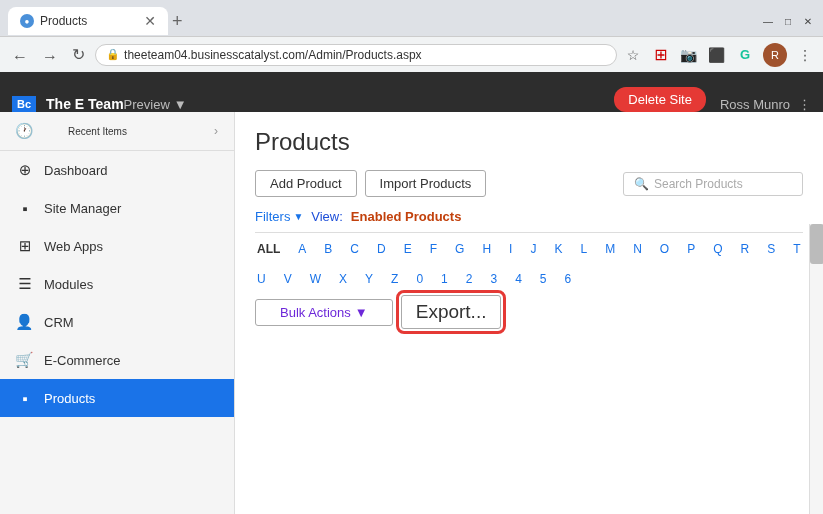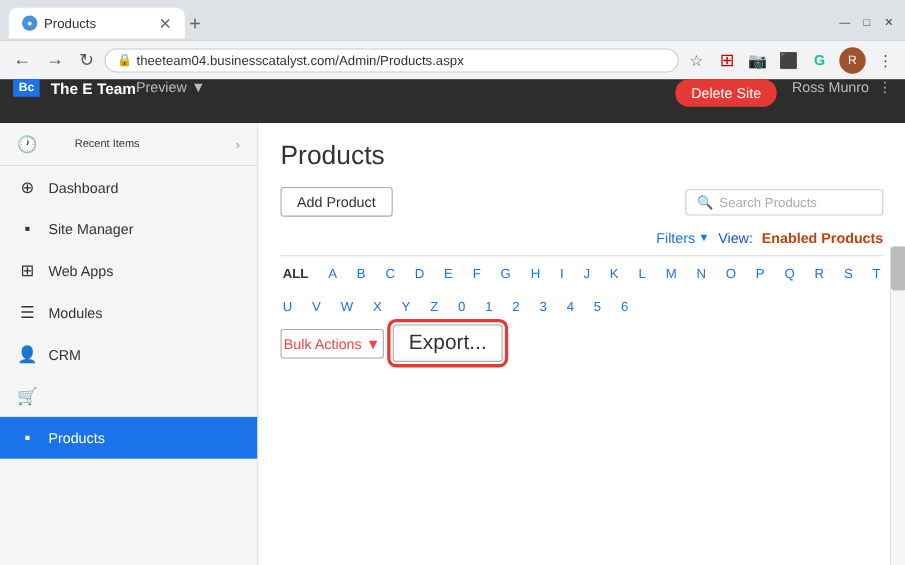--- a/index.html
+++ b/index.html
@@ -20,21 +20,21 @@
     .nav-btn { background: none; border: none; color: #555; font-size: 16px; cursor: pointer; padding: 2px 4px; }
     .nav-btn:disabled { color: #bbb; }
     .address-input { flex: 1; background: #fff; border: 1px solid #ccc; border-radius: 12px; padding: 3px 10px; font-size: 12px; display: flex; align-items: center; gap: 4px; color: #333; }
     .lock-icon { color: #555; font-size: 11px; }
     .address-text { font-size: 12px; color: #333; }
     .toolbar-icons { display: flex; gap: 8px; align-items: center; }
     .t-icon { width: 20px; height: 20px; display: flex; align-items: center; justify-content: center; font-size: 14px; color: #555; cursor: pointer; }
     .avatar { width: 24px; height: 24px; border-radius: 50%; background: #a0522d; color: white; display: flex; align-items: center; justify-content: center; font-size: 11px; }
 
     
-    .app-nav { background: #2d2d2d; display: flex; align-items: flex-start; height: 40px; padding: 0 12px; }
+    .app-nav { background: #2d2d2d; display: flex; align-items: flex-end; height: 40px; padding: 0 12px; }
     .bc-logo { background: #1a73e8; color: white; font-weight: bold; padding: 2px 5px; font-size: 11px; margin-right: 10px; }
     .site-name { color: white; font-size: 14px; font-weight: bold; }
     .preview-btn { color: #bbb; font-size: 13px; display: flex; align-items: center; gap: 4px; cursor: pointer; }
     .delete-site-btn { margin-left: auto; background: #e53935; color: white; border: none; padding: 5px 14px; font-size: 13px; cursor: pointer; border-radius: 12px; }
     .user-name { color: #bbb; font-size: 13px; margin-left: 14px; }
     .menu-dots { color: #bbb; margin-left: 8px; cursor: pointer; }
 
     
     .main-layout { display: flex; height: calc(514px - 36px - 36px - 40px); }
 
@@ -52,38 +52,38 @@
 
     
     .content { flex: 1; padding: 16px 20px; overflow-y: auto; background: #fff; }
     .page-title { font-size: 24px; font-weight: normal; color: #333; margin-bottom: 14px; }
 
     .btn-row { display: flex; align-items: center; gap: 8px; margin-bottom: 12px; }
     .btn-default { background: #fff; border: 1px solid #aaa; padding: 5px 14px; font-size: 13px; cursor: pointer; border-radius: 3px; color: #333; }
     .search-box { margin-left: auto; background: #fff; border: 1px solid #ccc; border-radius: 3px; padding: 4px 10px; font-size: 12px; color: #aaa; display: flex; align-items: center; gap: 5px; min-width: 180px; }
     .search-icon-span { color: #aaa; font-size: 12px; }
 
-    .filter-row { display: flex; align-items: center; gap: 8px; margin-bottom: 8px; color: #1a73e8; font-size: 13px; border-bottom: 1px solid #ddd; padding-bottom: 8px; justify-content: flex-end; }
+    .filter-row { display: flex; align-items: center; gap: 8px; margin-bottom: 8px; color: #1a73e8; font-size: 13px; border-bottom: 1px solid #ddd; padding-bottom: 8px; }
     .filter-link { display: flex; align-items: center; gap: 3px; cursor: pointer; }
     .filter-arrow { font-size: 10px; }
     .view-label { color: #1d4ed8; font-size: 13px; }
     .view-value { color: #c2410c; font-weight: bold; }
 
     .alpha-row { display: flex; flex-wrap: wrap; gap: 14px; margin-bottom: 8px; font-size: 12px; color: #1a73e8; }
     .alpha-item { cursor: pointer; padding: 1px 2px; }
     .alpha-item.all { font-weight: bold; color: #333; }
 
     .products-table { width: 100%; border-collapse: collapse; font-size: 13px; }
     .products-table th { background: #f0f0f0; text-align: left; padding: 6px 10px; border-bottom: 1px solid #ddd; color: #333; font-weight: normal; }
     .products-table td { padding: 7px 10px; border-bottom: 1px solid #eee; }
     .products-table .cb-col { width: 24px; }
     .product-link { color: #1a73e8; text-decoration: none; cursor: pointer; }
 
     .bottom-bar { display: flex; align-items: center; gap: 8px; margin-top: 8px; }
-    .bulk-actions-btn { background: #fff; border: 1px solid #aaa; padding: 5px 2px; font-size: 13px; cursor: pointer; border-radius: 3px; color: #ef4444; display: flex; align-items: center; gap: 4px; justify-content: space-between; }
+    .bulk-actions-btn { background: #fff; border: 1px solid #aaa; padding: 5px 24px; font-size: 13px; cursor: pointer; border-radius: 3px; color: #6d28d9; display: flex; align-items: center; gap: 4px; justify-content: space-between; }
     .export-btn { background: #fff; border: 1px solid #aaa; padding: 5px 14px; font-size: 19px; cursor: pointer; border-radius: 3px; color: #333; outline: 3px solid #e53935; outline-offset: 2px; }
 
     
     .scrollbar-area { position: absolute; right: 0; top: 112px; width: 14px; height: 402px; background: #f5f5f5; border-left: 1px solid #ddd; }
     .scrollbar-thumb { position: absolute; top: 0; width: 14px; height: 40px; background: #bbb; border-radius: 3px; }
   </style>
 </head>
 <body>
 
 <div class="browser-chrome">
@@ -156,32 +156,34 @@
     <div class="sidebar-item">
       <span class="si-icon">☰</span>
       <span class="si-label">Modules</span>
     </div>
     <div class="sidebar-item">
       <span class="si-icon">👤</span>
       <span class="si-label">CRM</span>
     </div>
     <div class="sidebar-item">
       <span class="si-icon">🛒</span>
+      <span class="si-label">E-Commerce</span>
     </div>
     <div class="sidebar-item active">
       <span class="si-icon">▪</span>
       <span class="si-label">Products</span>
     </div>
   </div>
 
   <div class="content">
     <h1 class="page-title">Products</h1>
 
     <div class="btn-row">
       <button class="btn-default">Add Product</button>
+      <button class="btn-default">Import Products</button>
       <div class="search-box">
         <span class="search-icon-span">🔍</span>
         <span>Search Products</span>
       </div>
     </div>
 
     <div class="filter-row">
       <div class="filter-link">
         <span>Filters</span>
         <span class="filter-arrow">▼</span>

